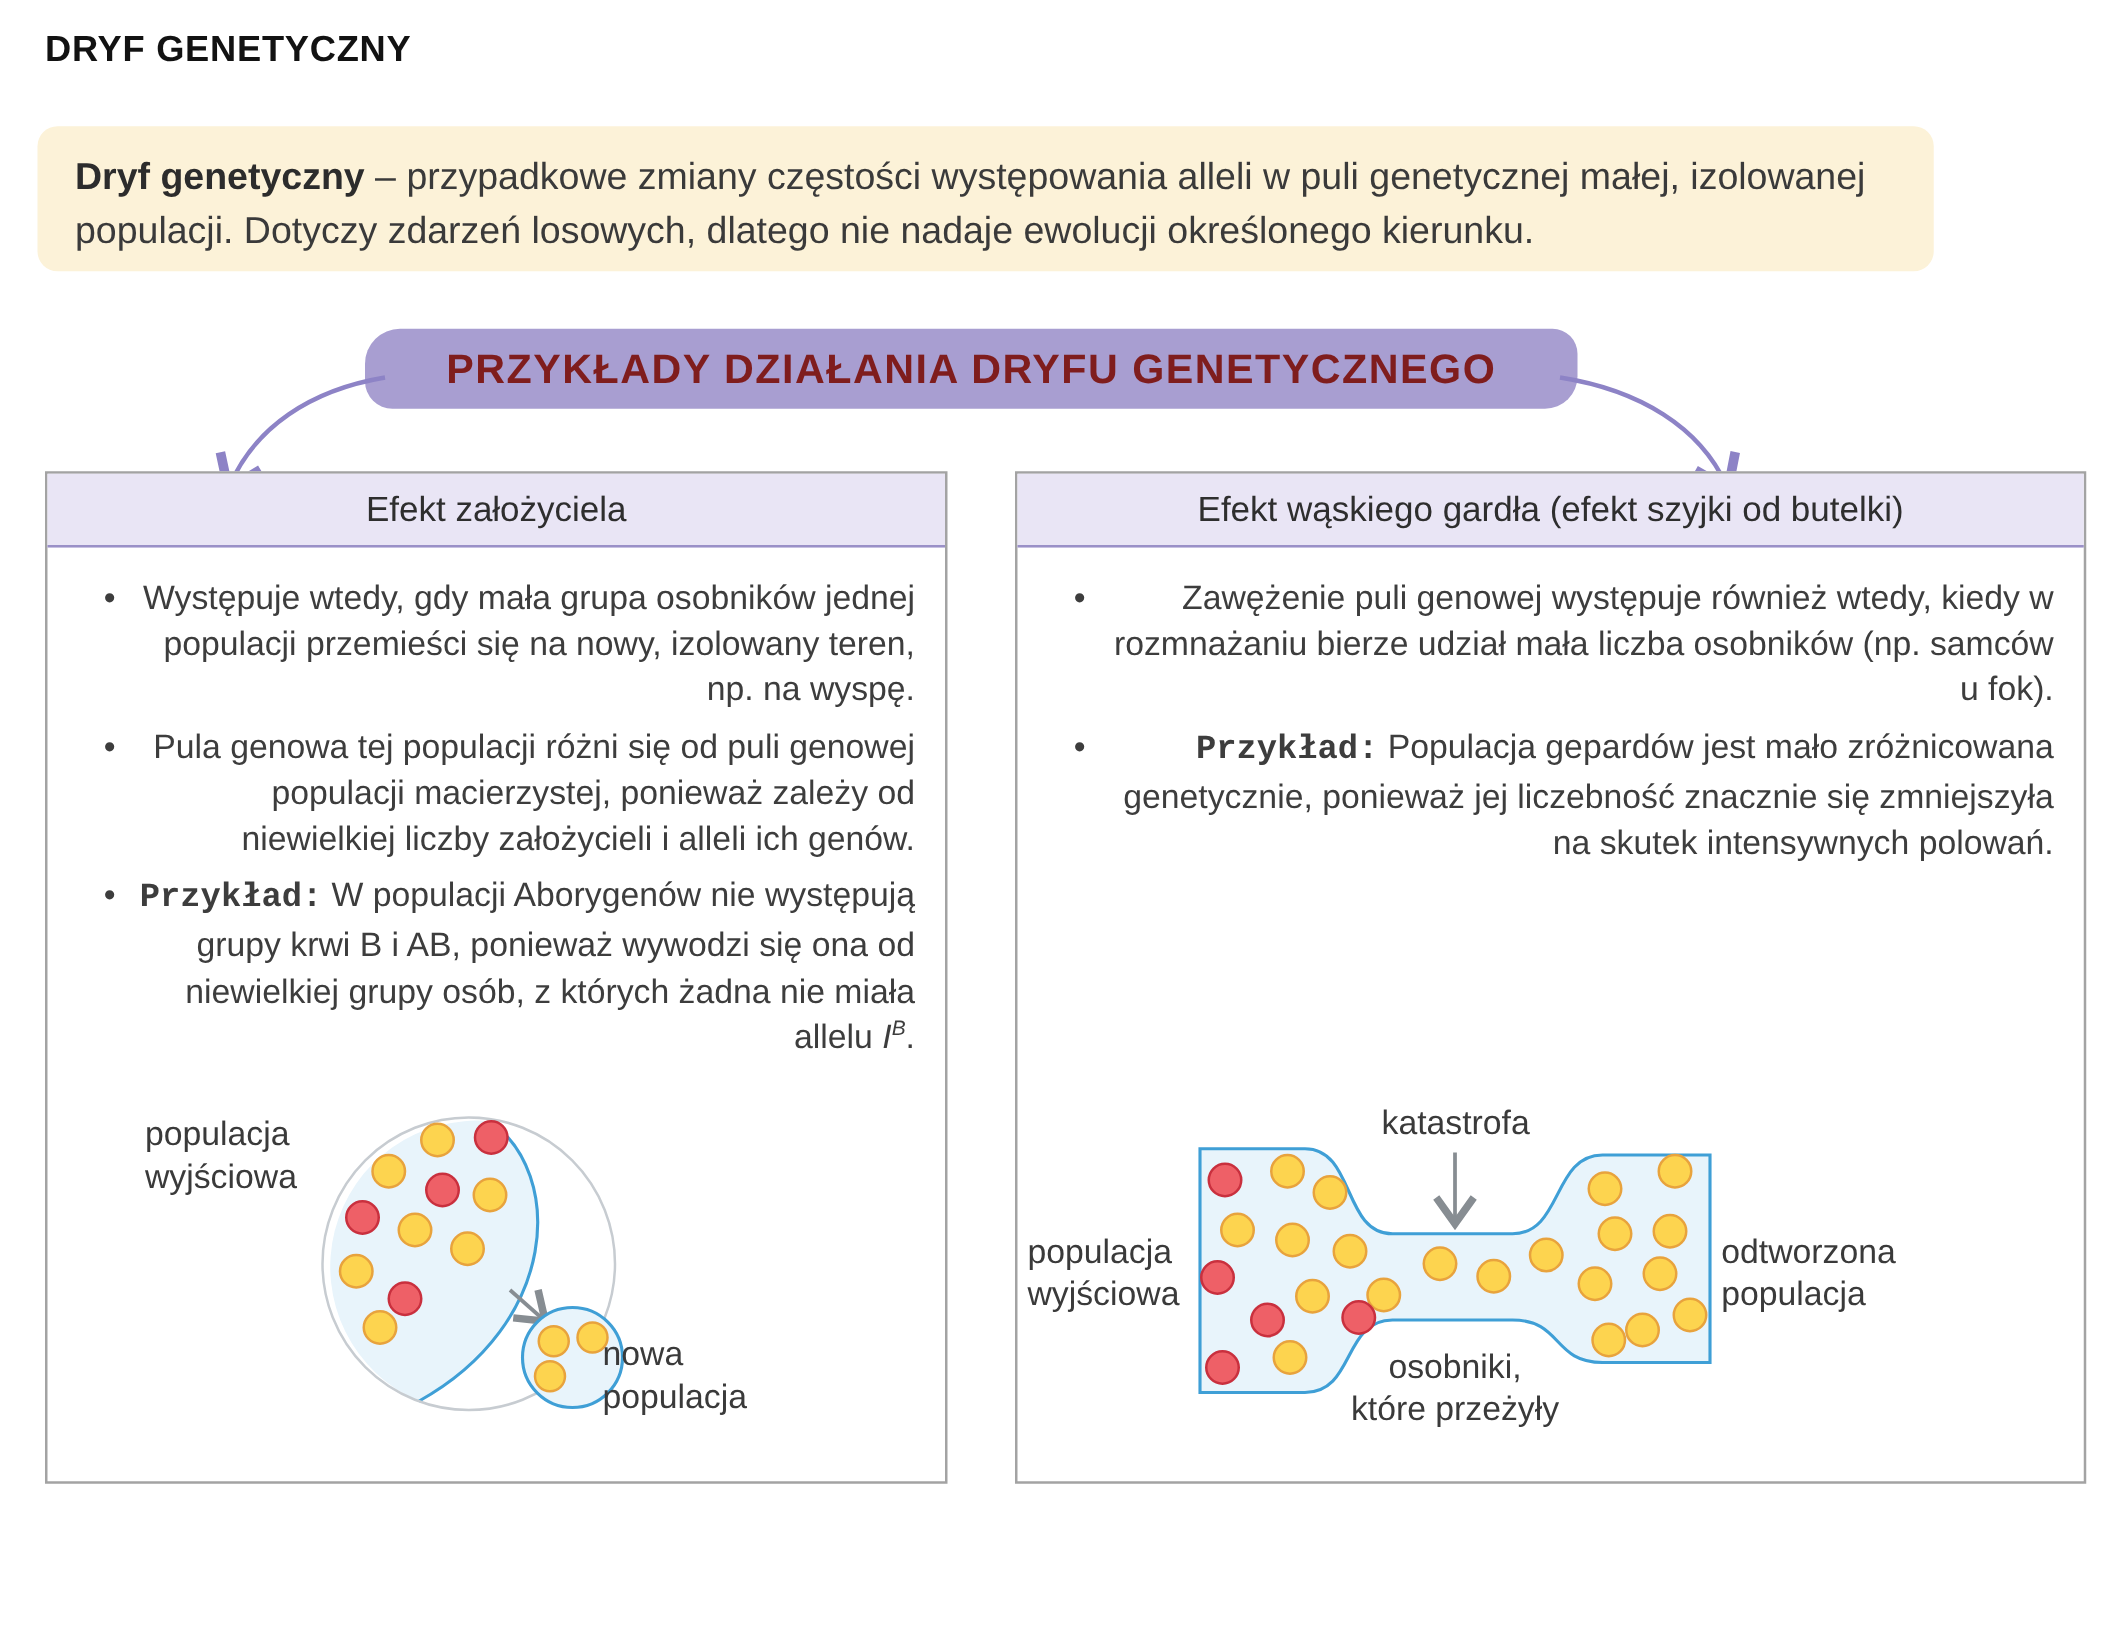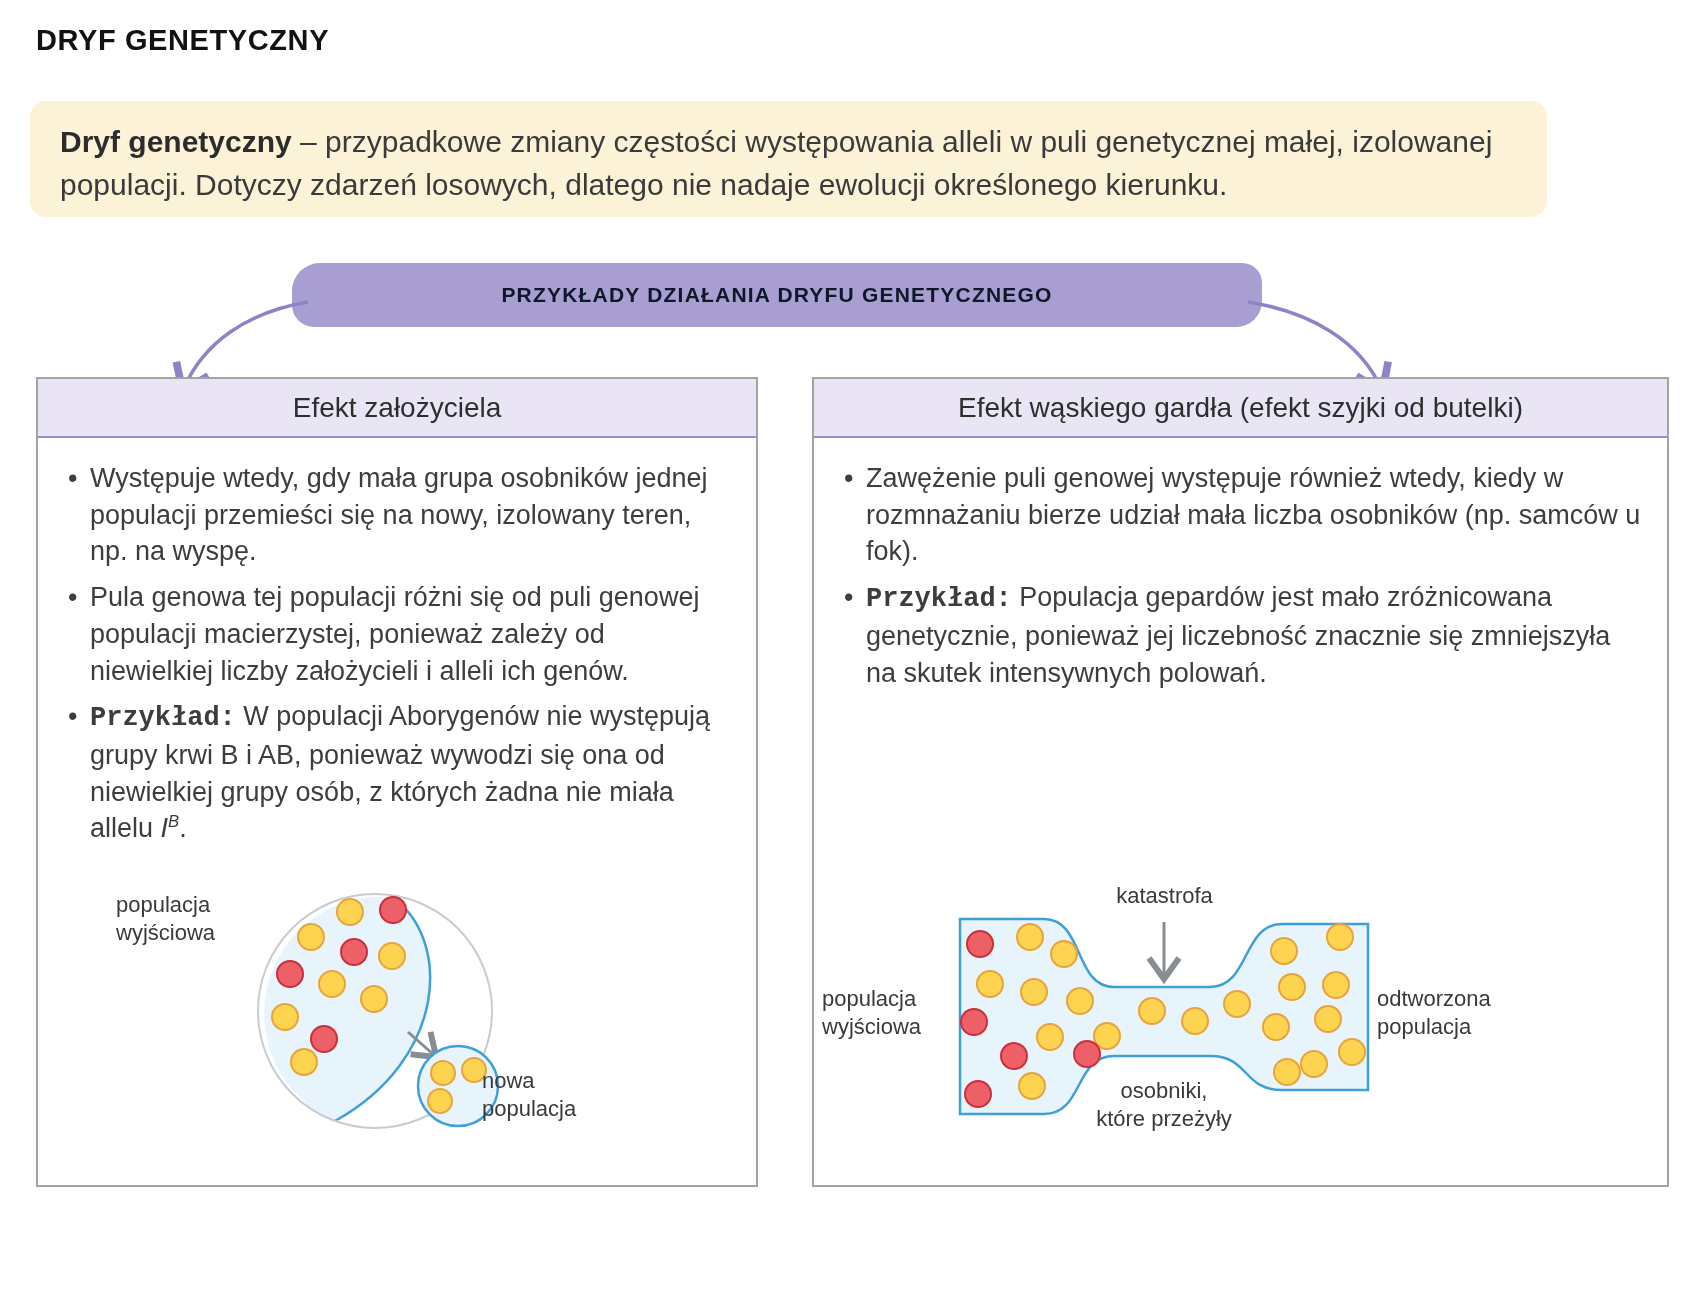--- a/index.html
+++ b/index.html
@@ -15,46 +15,46 @@
   .def-box {
     position:absolute; left:30px; top:101px; width:1517px; height:116px;
     background:#fcf2d8; border-radius:16px; box-sizing:border-box;
     padding:20px 30px; font-size:30px; line-height:1.42; color:#3a3a3a;
   }
   .def-box b { font-weight:bold; color:#2c2c2c; }
   .banner {
     position:absolute; left:292px; top:263px; width:970px; height:64px;
     background:#a89ed1; border-radius:28px 20px 26px 22px;
     display:flex; align-items:center; justify-content:center;
-    color:#0f172a; font-weight:bold; font-size:21px; letter-spacing:1.2px;
+    color:#7f1d1d; font-weight:bold; font-size:33px; letter-spacing:1.2px;
   }
   .arrows-overlay { position:absolute; left:0; top:0; width:1701px; height:1311px; pointer-events:none; }
   .panel {
     position:absolute; top:377px; height:810px; background:#ffffff;
     border:2px solid #a3a3a3; box-sizing:border-box;
   }
   .panel-left  { left:36px;  width:722px; }
   .panel-right { left:812px; width:857px; }
   .panel-header {
     height:57px; background:#e9e5f5; border-bottom:2px solid #9a90c7;
     display:flex; align-items:center; justify-content:center;
     font-size:28px; color:#2e2e2e;
   }
-  ul.bullets { margin:0; padding:22px 24px 0 25px; list-style:none; }
+  ul.bullets { margin:0; padding:22px 24px 0 40px; list-style:none;text-align:right; }
   .bullets li {
     position:relative; padding-left:27px; margin-bottom:9px;
     font-size:27px; line-height:1.36; color:#3d3d3d;
   }
   .bullets li::before { content:"•"; position:absolute; left:5px; top:0; color:#3d3d3d; }
   .bullets b { font-weight:bold;font-family:Liberation Mono, monospace; }
   sup { font-size:.62em; }
   .founder-svg    { position:absolute; left:204px; top:500px; }
   .bottleneck-svg { position:absolute; left:138px; top:505px; }
   .dlabel {
-    position:absolute; font-size:22px; line-height:1.25; color:#3a3a3a;
+    position:absolute; font-size:27px; line-height:1.25; color:#3a3a3a;
     white-space:pre-line;
   }
   .dlabel.centered { text-align:center; }
 </style>
 </head>
 <body>
 
 <div class="page-title">DRYF GENETYCZNY</div>
 
 <div class="def-box">

